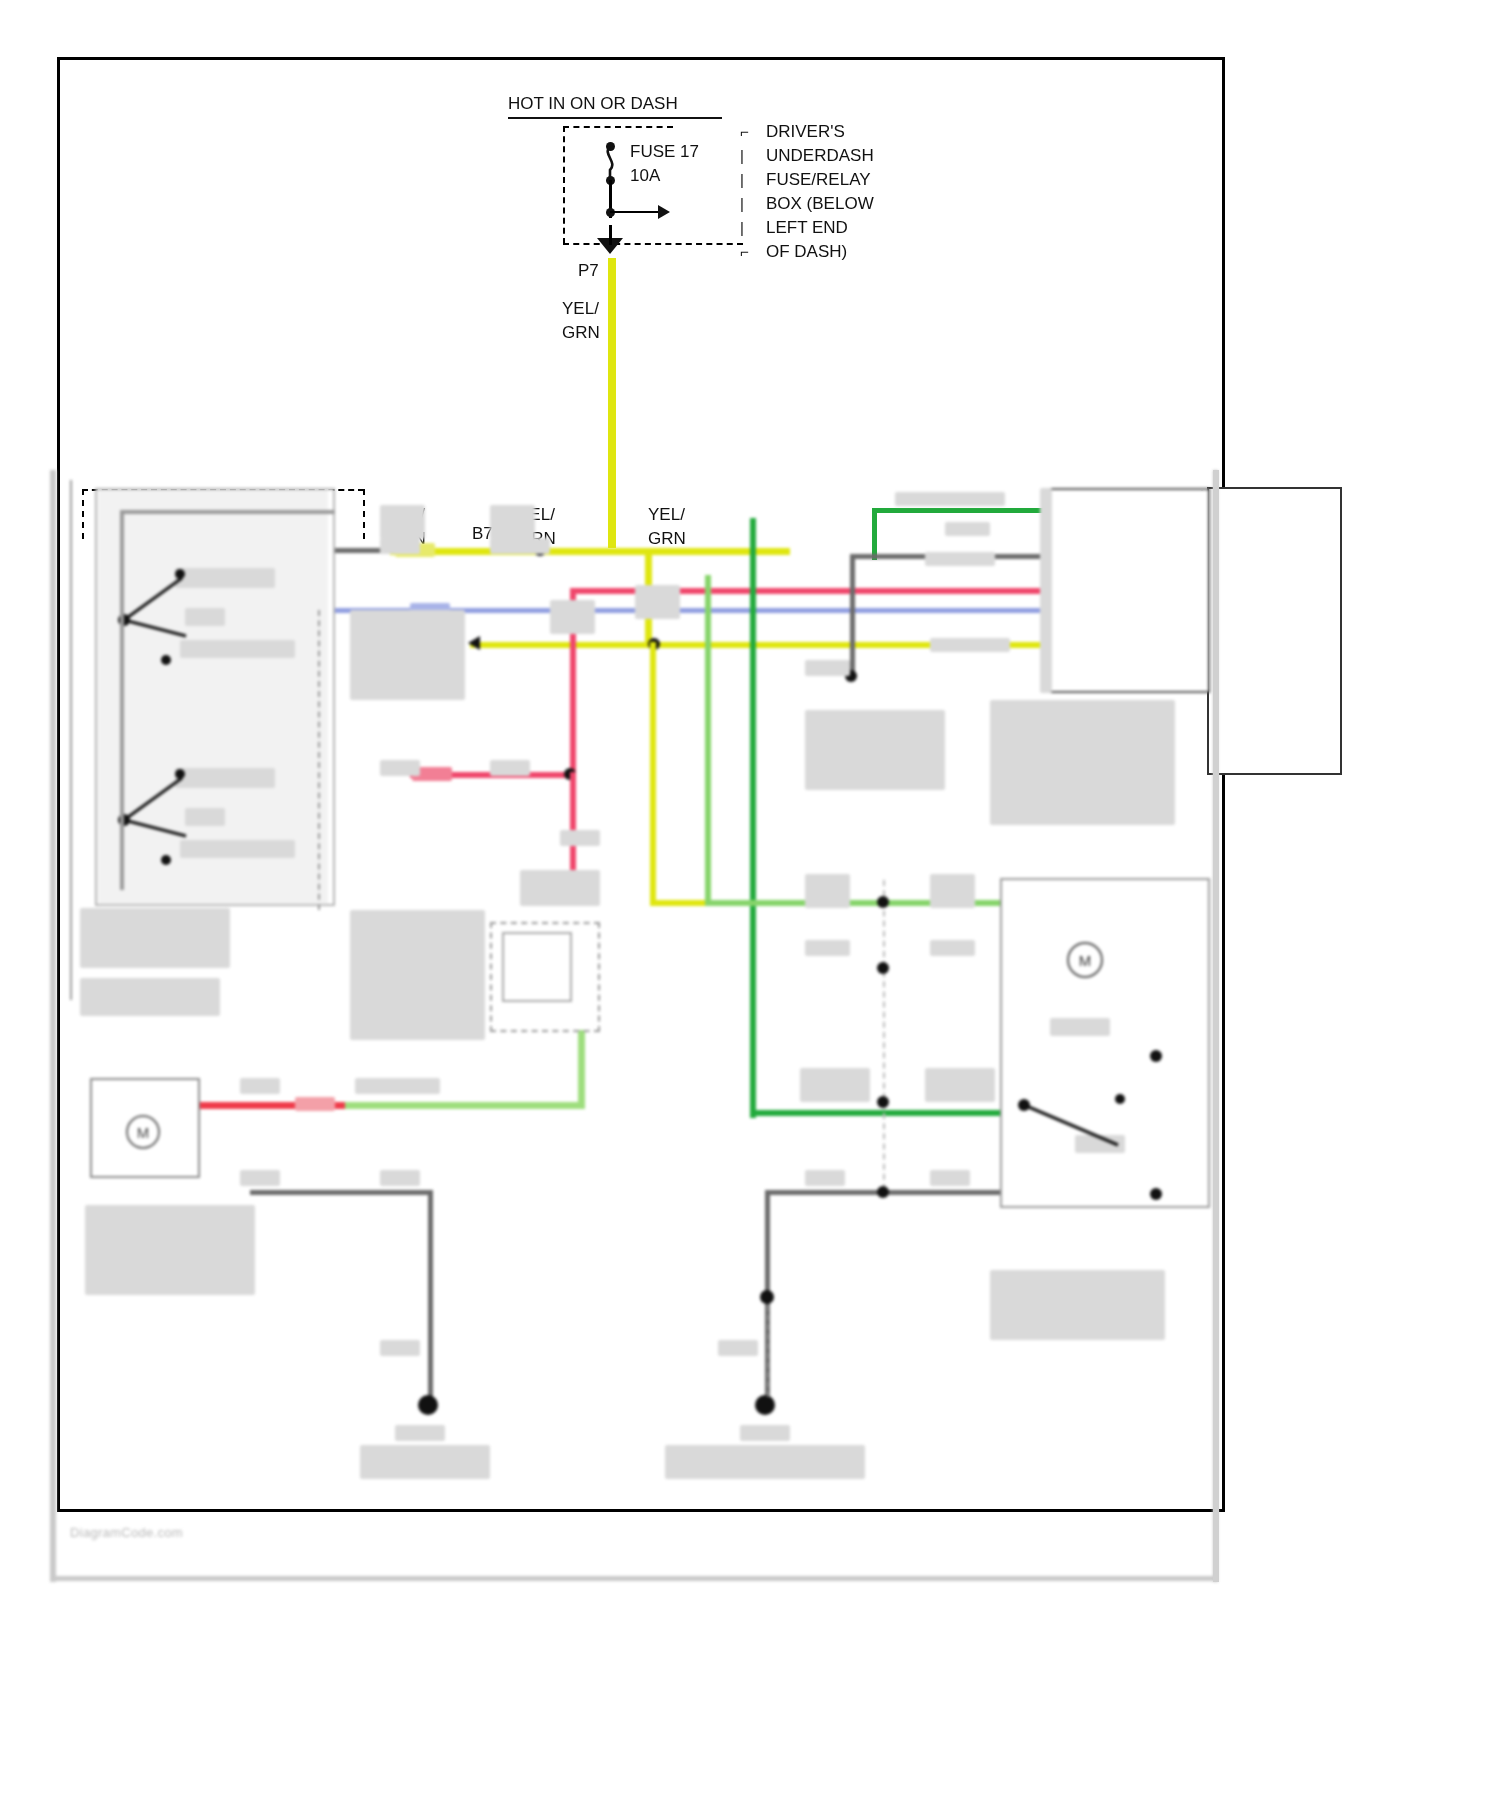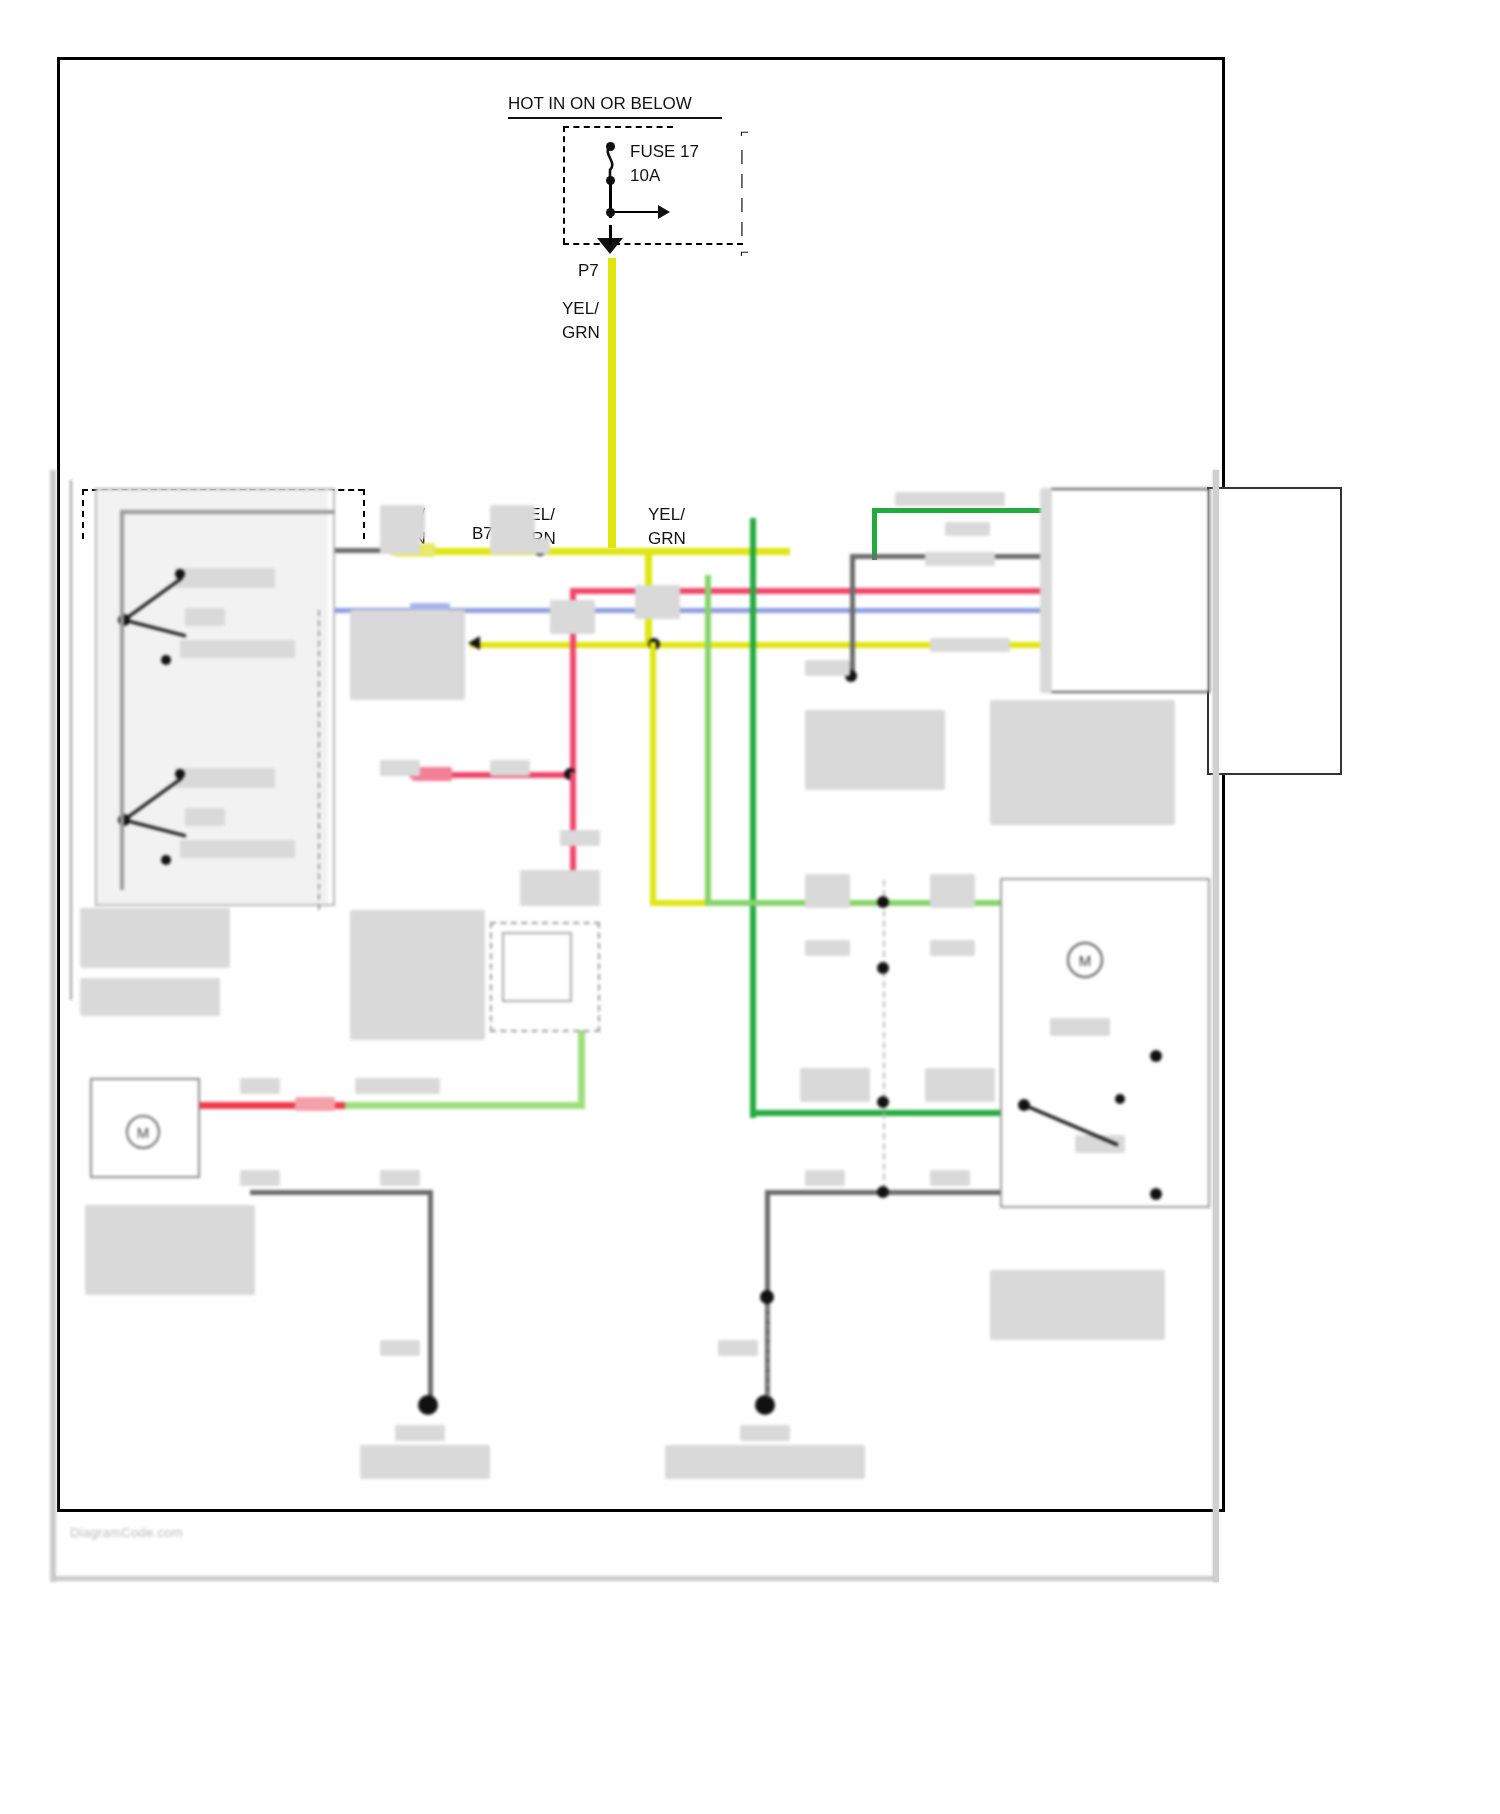--- a/index.html
+++ b/index.html
@@ -45,41 +45,42 @@
   .sep-left{position:absolute;left:50px;top:470px;width:6px;height:1112px;background:#c9c9c9;}
   .sep-bottom{position:absolute;left:50px;top:1576px;width:1168px;height:5px;background:#c9c9c9;}
 </style>
 </head>
 <body>
 
 <div id="wiring-root">
 
   <div class="outer-frame"></div>
 
-  <div class="lbl" style="left:508px;top:95px;font-size:17px;">HOT IN ON OR BELOW</div>
+  <div class="lbl" style="left:508px;top:95px;font-size:17px;">HOT IN ON OR DASH</div>
   <div class="wire h" style="left:508px;top:117px;width:214px;height:2px;background:#111;"></div>
 
   <div class="dash-v" style="left:563px;top:126px;height:118px;"></div>
   <div class="dash-h" style="left:563px;top:126px;width:110px;"></div>
   <div class="dash-h" style="left:563px;top:243px;width:180px;"></div>
 
   <div class="dot" style="left:606px;top:142px;"></div>
   <svg style="position:absolute;left:600px;top:146px;" width="22" height="34">
     <path d="M10 0 C 2 8, 18 16, 10 24 L10 32" stroke="#111" stroke-width="2.6" fill="none"></path>
   </svg>
   <div class="dot" style="left:606px;top:176px;"></div>
   <div class="lbl" style="left:630px;top:143px;font-size:17px;">FUSE 17</div>
   <div class="lbl" style="left:630px;top:167px;font-size:17px;">10A</div>
 
   <div class="wire v" style="left:609px;top:180px;height:38px;"></div>
   <div class="dot" style="left:606px;top:208px;"></div>
   <div class="wire h" style="left:610px;top:211px;width:50px;height:2px;"></div>
   <div class="arrow-r" style="left:658px;top:205px;"></div>
 
   <div class="bracket" style="left:740px;top:120px;font-size:15px;line-height:24px;">⌐<br>|<br>|<br>|<br>|<br>⌐</div>
+  <div class="lbl" style="left:766px;top:120px;font-size:17px;line-height:24px;"><span>DRIVER'S</span><br><span>UNDERDASH</span><br><span>FUSE/RELAY</span><br><span>BOX (BELOW</span><br><span>LEFT END</span><br><span>OF DASH)</span></div>
 
   <div class="gnd" style="left:597px;top:238px;"></div>
   <div class="wire v" style="left:609px;top:225px;height:20px;"></div>
   <div class="lbl" style="left:578px;top:262px;font-size:17px;">P7</div>
 
   <div class="wire v w-yelgrn" style="left:608px;top:258px;width:8px;height:290px;"></div>
   <div class="lbl" style="left:562px;top:297px;font-size:17px;line-height:24px;">YEL/<br>GRN</div>
 
   <div class="dash-h" style="left:82px;top:489px;width:282px;"></div>
   <div class="dash-v" style="left:82px;top:489px;height:50px;"></div>

